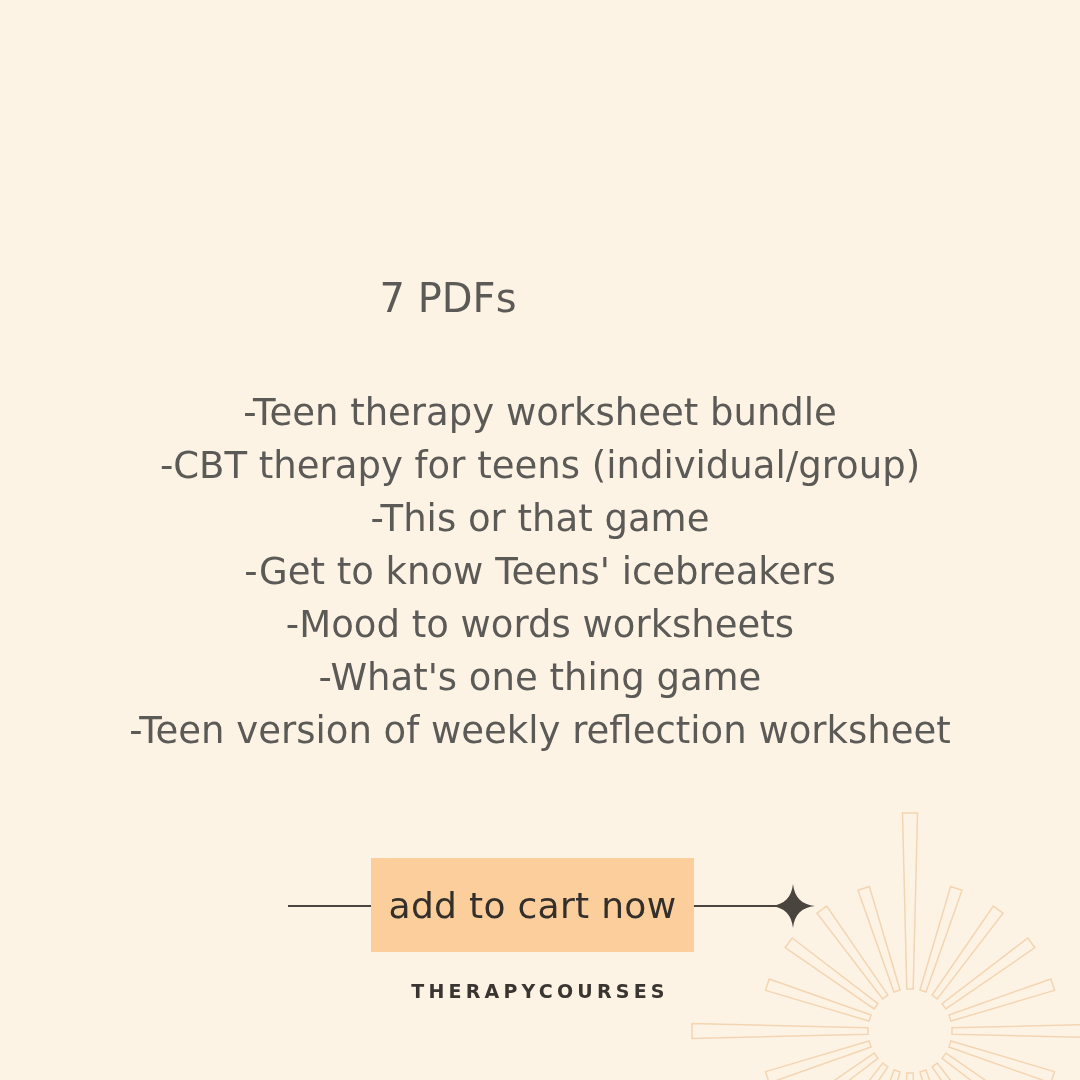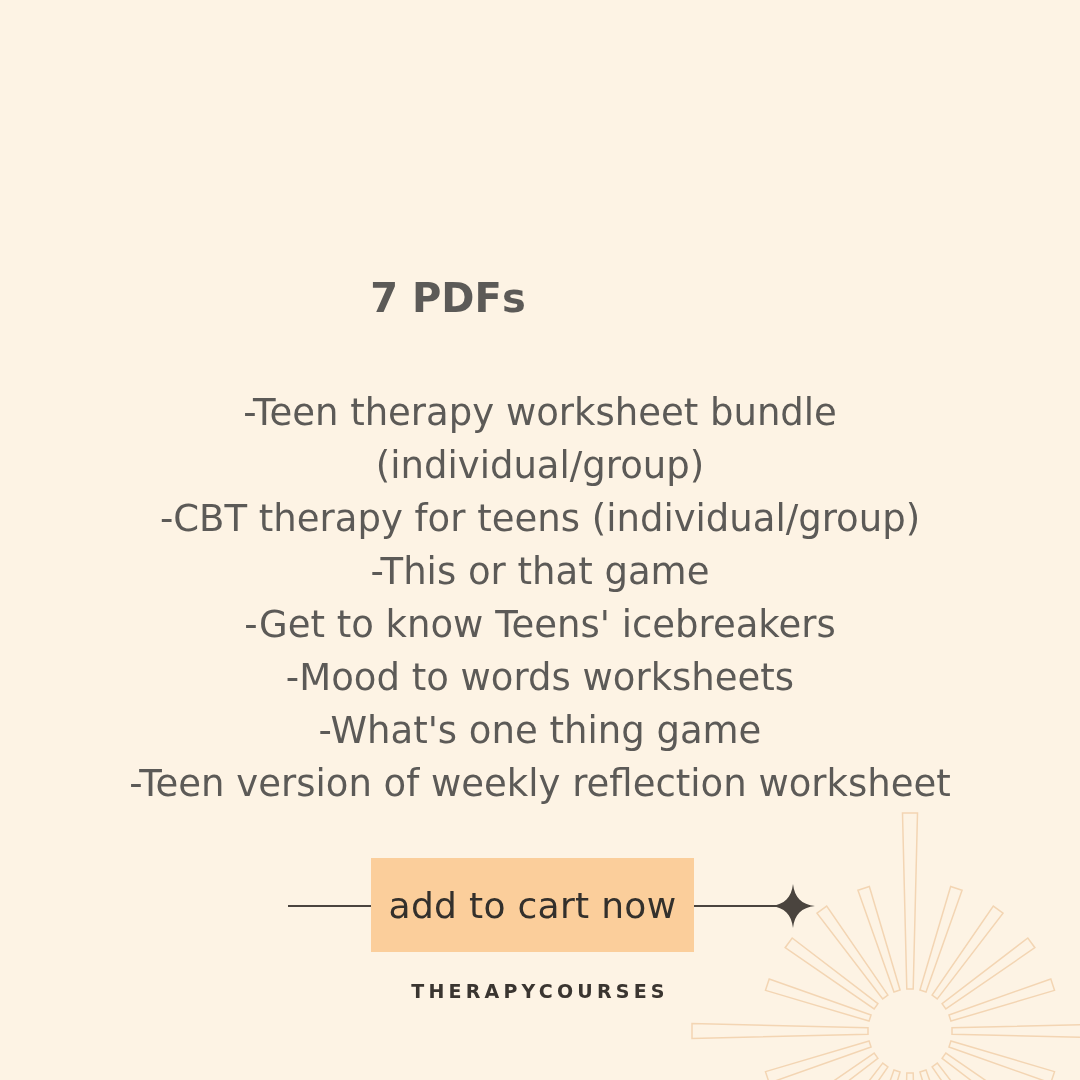--- a/index.html
+++ b/index.html
@@ -58,21 +58,21 @@
   }
 
   
   .subcount {
     position: absolute;
     left: 0;
     top: 276px;
     width: 896px;
     text-align: center;
     font-family: "DejaVu Sans", "Liberation Sans", sans-serif;
-    font-weight: 700;
+    font-weight: 400;
     font-size: 40px;
     line-height: 1.1;
     color: #5c5a57;
   }
 
   
   .feature-list {
     position: absolute;
     left: 0;
     top: 386px;
@@ -179,21 +179,20 @@
           <polygon points="-9.94,-40.93 -40.65,-144.51 -52.06,-140.80 -16.02,-38.96" fill="none" stroke="#f3d5b3" stroke-width="1.5"></polygon>
         </g>
     </svg>
   </div>
 
 
   <div class="subcount">7 PDFs</div>
 
   <div class="feature-list">
     <span class="line">-Teen therapy worksheet bundle</span>
-    <span class="line">(individual/group)</span>
     <span class="line">-CBT therapy for teens (individual/group)</span>
     <span class="line">-This or that game</span>
     <span class="line">-Get to know Teens' icebreakers</span>
     <span class="line">-Mood to words worksheets</span>
     <span class="line">-What's one thing game</span>
     <span class="line">-Teen version of weekly reflection worksheet</span>
   </div>
 
   <div class="cta-row">
     <div class="cta-rule left"></div>

